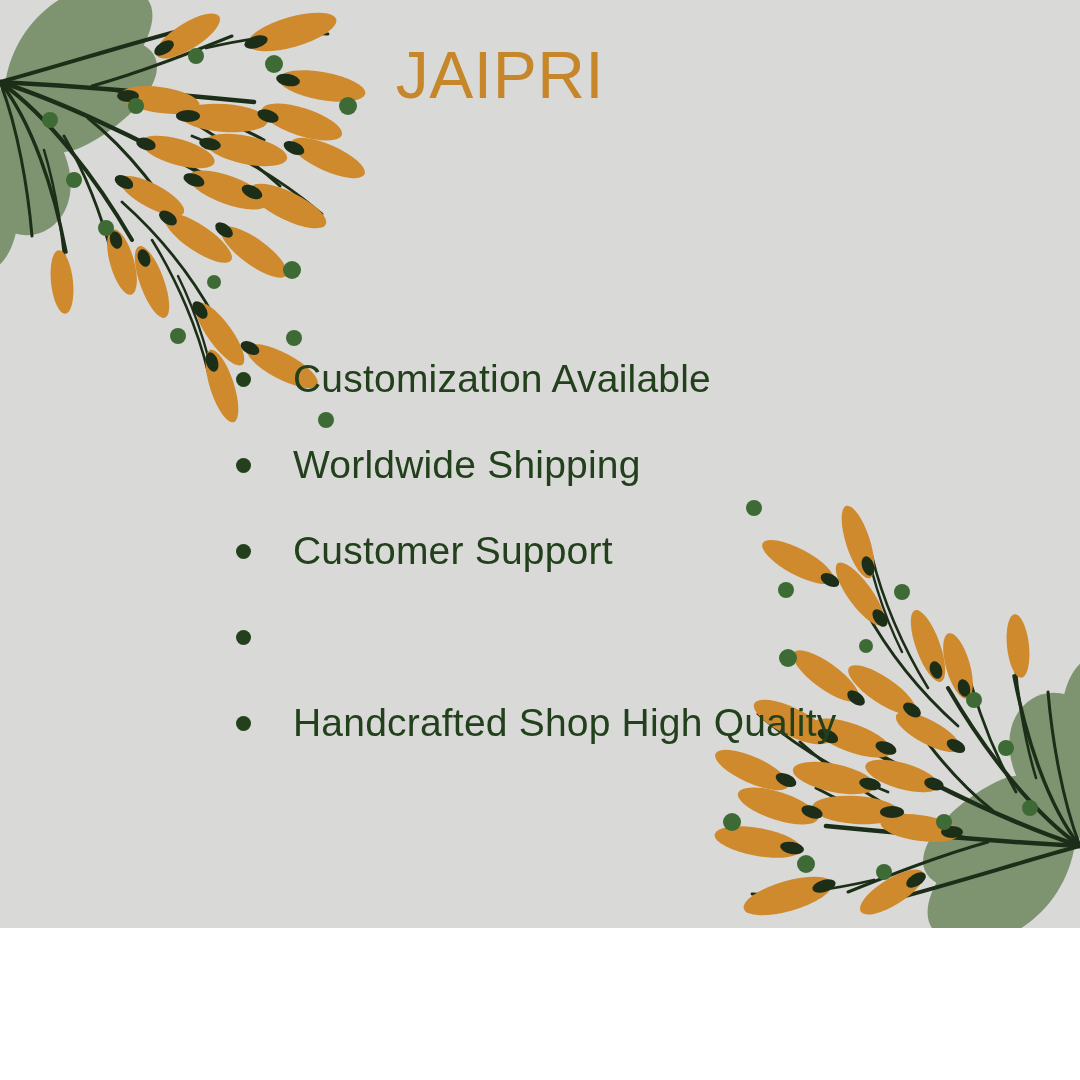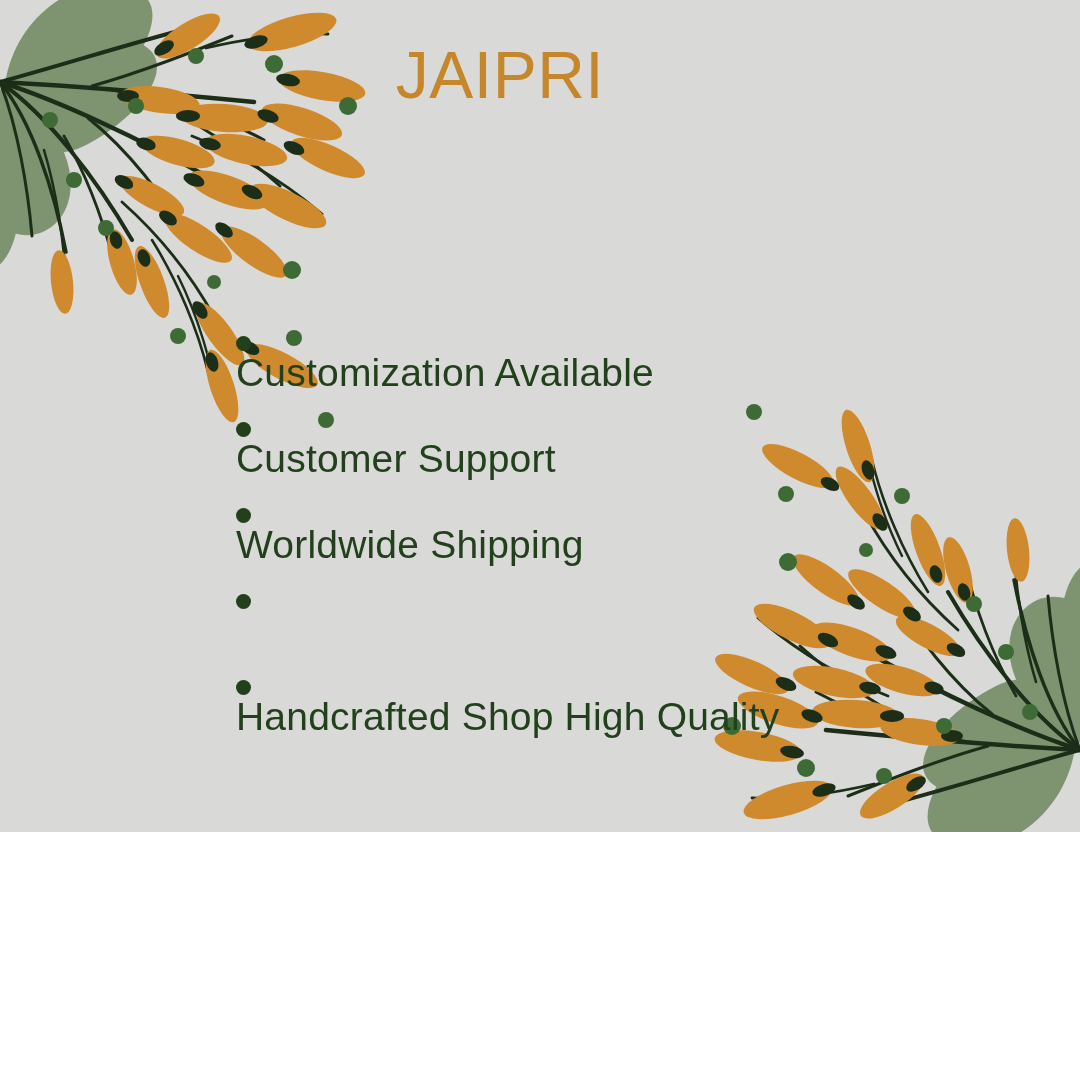--- a/index.html
+++ b/index.html
@@ -4,21 +4,21 @@
 <title>JAIPRI Advantage</title>
 <style>
   html, body {
     margin: 0;
     padding: 0;
     background: #ffffff;
   }
   .canvas {
     position: relative;
     width: 1080px;
-    height: 832px;
+    height: 928px;
     background: #d9d9d7;
     overflow: hidden;
     font-family: "Liberation Sans", sans-serif;
   }
 
   
   .ornament {
     position: absolute;
     pointer-events: none;
   }
@@ -61,22 +61,22 @@
     position: absolute;
     left: 236px;
     top: 336px;
     width: 760px;
     margin: 0;
     padding: 0;
     list-style: none;
   }
   .advantage-item {
     display: flex;
+    align-items: center;
     height: 86px;
-    flex-direction: column;
   }
   .bullet-dot {
     width: 15px;
     height: 15px;
     border-radius: 50%;
     background: #23401d;
     flex: 0 0 auto;
     margin-right: 42px;
   }
   .advantage-label {
@@ -270,28 +270,28 @@
     <span class="title-line title-line-1">JAIPRI</span>
   </div>
 
   <ul class="advantage-list">
     <li class="advantage-item">
       <span class="bullet-dot"></span>
       <span class="advantage-label">Customization Available</span>
     </li>
     <li class="advantage-item">
       <span class="bullet-dot"></span>
+      <span class="advantage-label">Worldwide Shipping</span>
+    </li>
+    <li class="advantage-item">
+      <span class="bullet-dot"></span>
       <span class="advantage-label">Customer Support</span>
     </li>
     <li class="advantage-item">
       <span class="bullet-dot"></span>
-      <span class="advantage-label">Worldwide Shipping</span>
-    </li>
-    <li class="advantage-item">
-      <span class="bullet-dot"></span>
     </li>
     <li class="advantage-item">
       <span class="bullet-dot"></span>
       <span class="advantage-label">Handcrafted Shop High Quality</span>
     </li>
   </ul>
 
 </div>
 
 </body></html>

